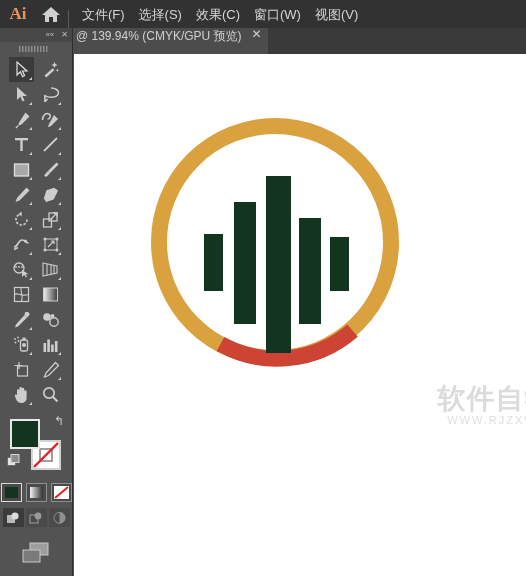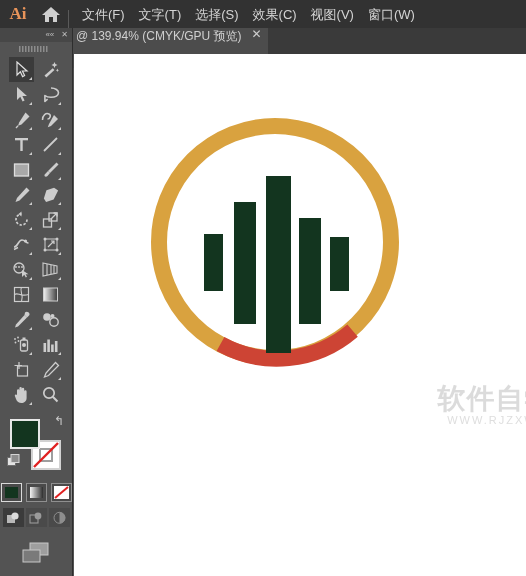--- a/index.html
+++ b/index.html
@@ -268,25 +268,24 @@
 
   <div class="menubar">
     <div class="ai-logo">Ai</div>
     <div class="home-icon">
       <svg width="20" height="18" viewBox="0 0 20 18">
         <path d="M10 2 L19 10 L16 10 L16 17 L12 17 L12 12 L8 12 L8 17 L4 17 L4 10 L1 10 Z" fill="#cfcfcf"></path>
       </svg>
     </div>
     <div class="menu-sep"></div>
     <div class="menu-item">文件(F)</div>
-    <div class="menu-item">文字(T)</div>
     <div class="menu-item">选择(S)</div>
     <div class="menu-item">效果(C)</div>
+    <div class="menu-item">窗口(W)</div>
     <div class="menu-item">视图(V)</div>
-    <div class="menu-item">窗口(W)</div>
   </div>
 
   <div class="tabbar">
     <div class="doc-tab">
       <span class="doc-tab-label">@ 139.94% (CMYK/GPU 预览)</span>
       <span class="doc-tab-close">✕</span>
     </div>
   </div>
 
   <div class="canvas">

